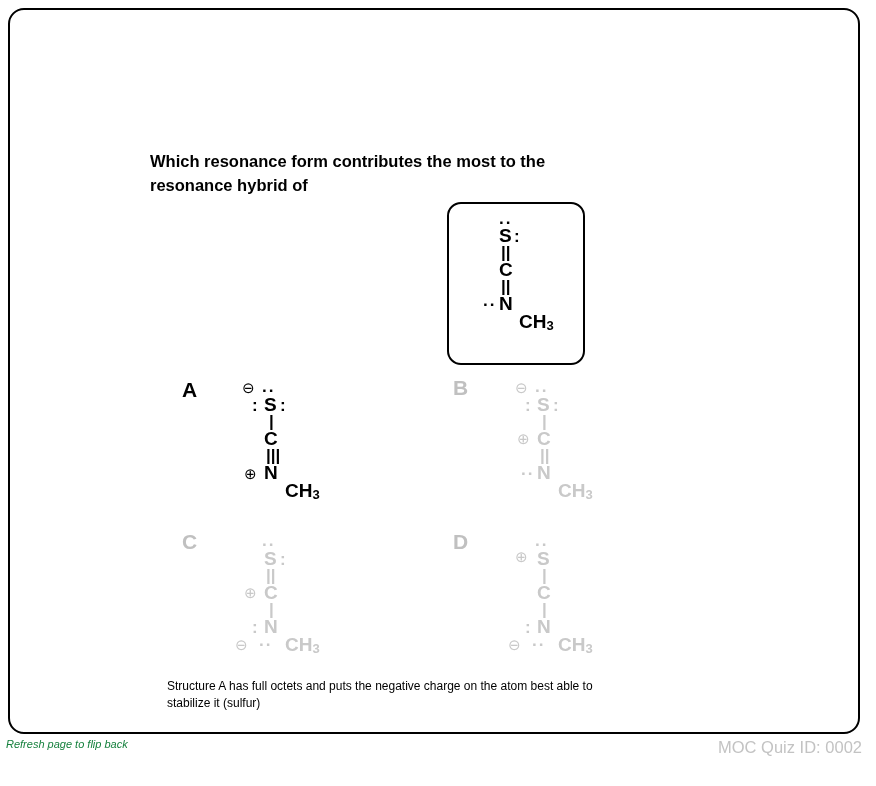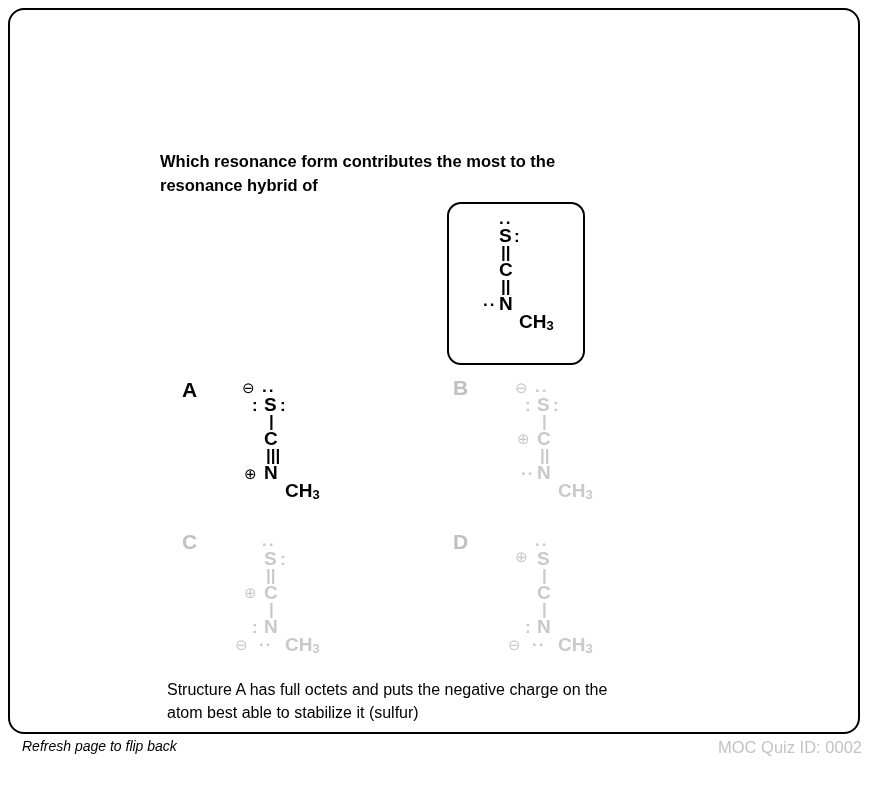--- a/index.html
+++ b/index.html
@@ -20,21 +20,21 @@
     top: 8px;
     width: 852px;
     height: 726px;
     border: 2px solid #000;
     border-radius: 16px;
     box-sizing: border-box;
     background: #fff;
   }
   .question {
     position: absolute;
-    left: 150px;
+    left: 140px;
     top: 140px;
     width: 420px;
     font-size: 16.5px;
     font-weight: bold;
     line-height: 1.45;
     color: #000;
   }
 
   
   .mol {
@@ -97,33 +97,32 @@
     font-weight: bold;
     color: #000;
   }
   .choice-letter.faded { color: #c0c0c0; }
 
   .explanation {
     position: absolute;
     left: 165px;
     top: 676px;
     width: 470px;
-    font-size: 16px;
+    font-size: 12px;
     line-height: 1.45;
     color: #000;
   }
 
   #footer-left {
     position: absolute;
     left: 6px;
     top: 738px;
-    font-size: 14px;
+    font-size: 11px;
     font-style: italic;
-    color: #000000;
-    margin-left: 16px;
+    color: #15803d;
   }
   #footer-right {
     position: absolute;
     right: 14px;
     top: 738px;
     font-size: 16.5px;
     color: #c3c3c3;
   }
 </style>
 </head>

